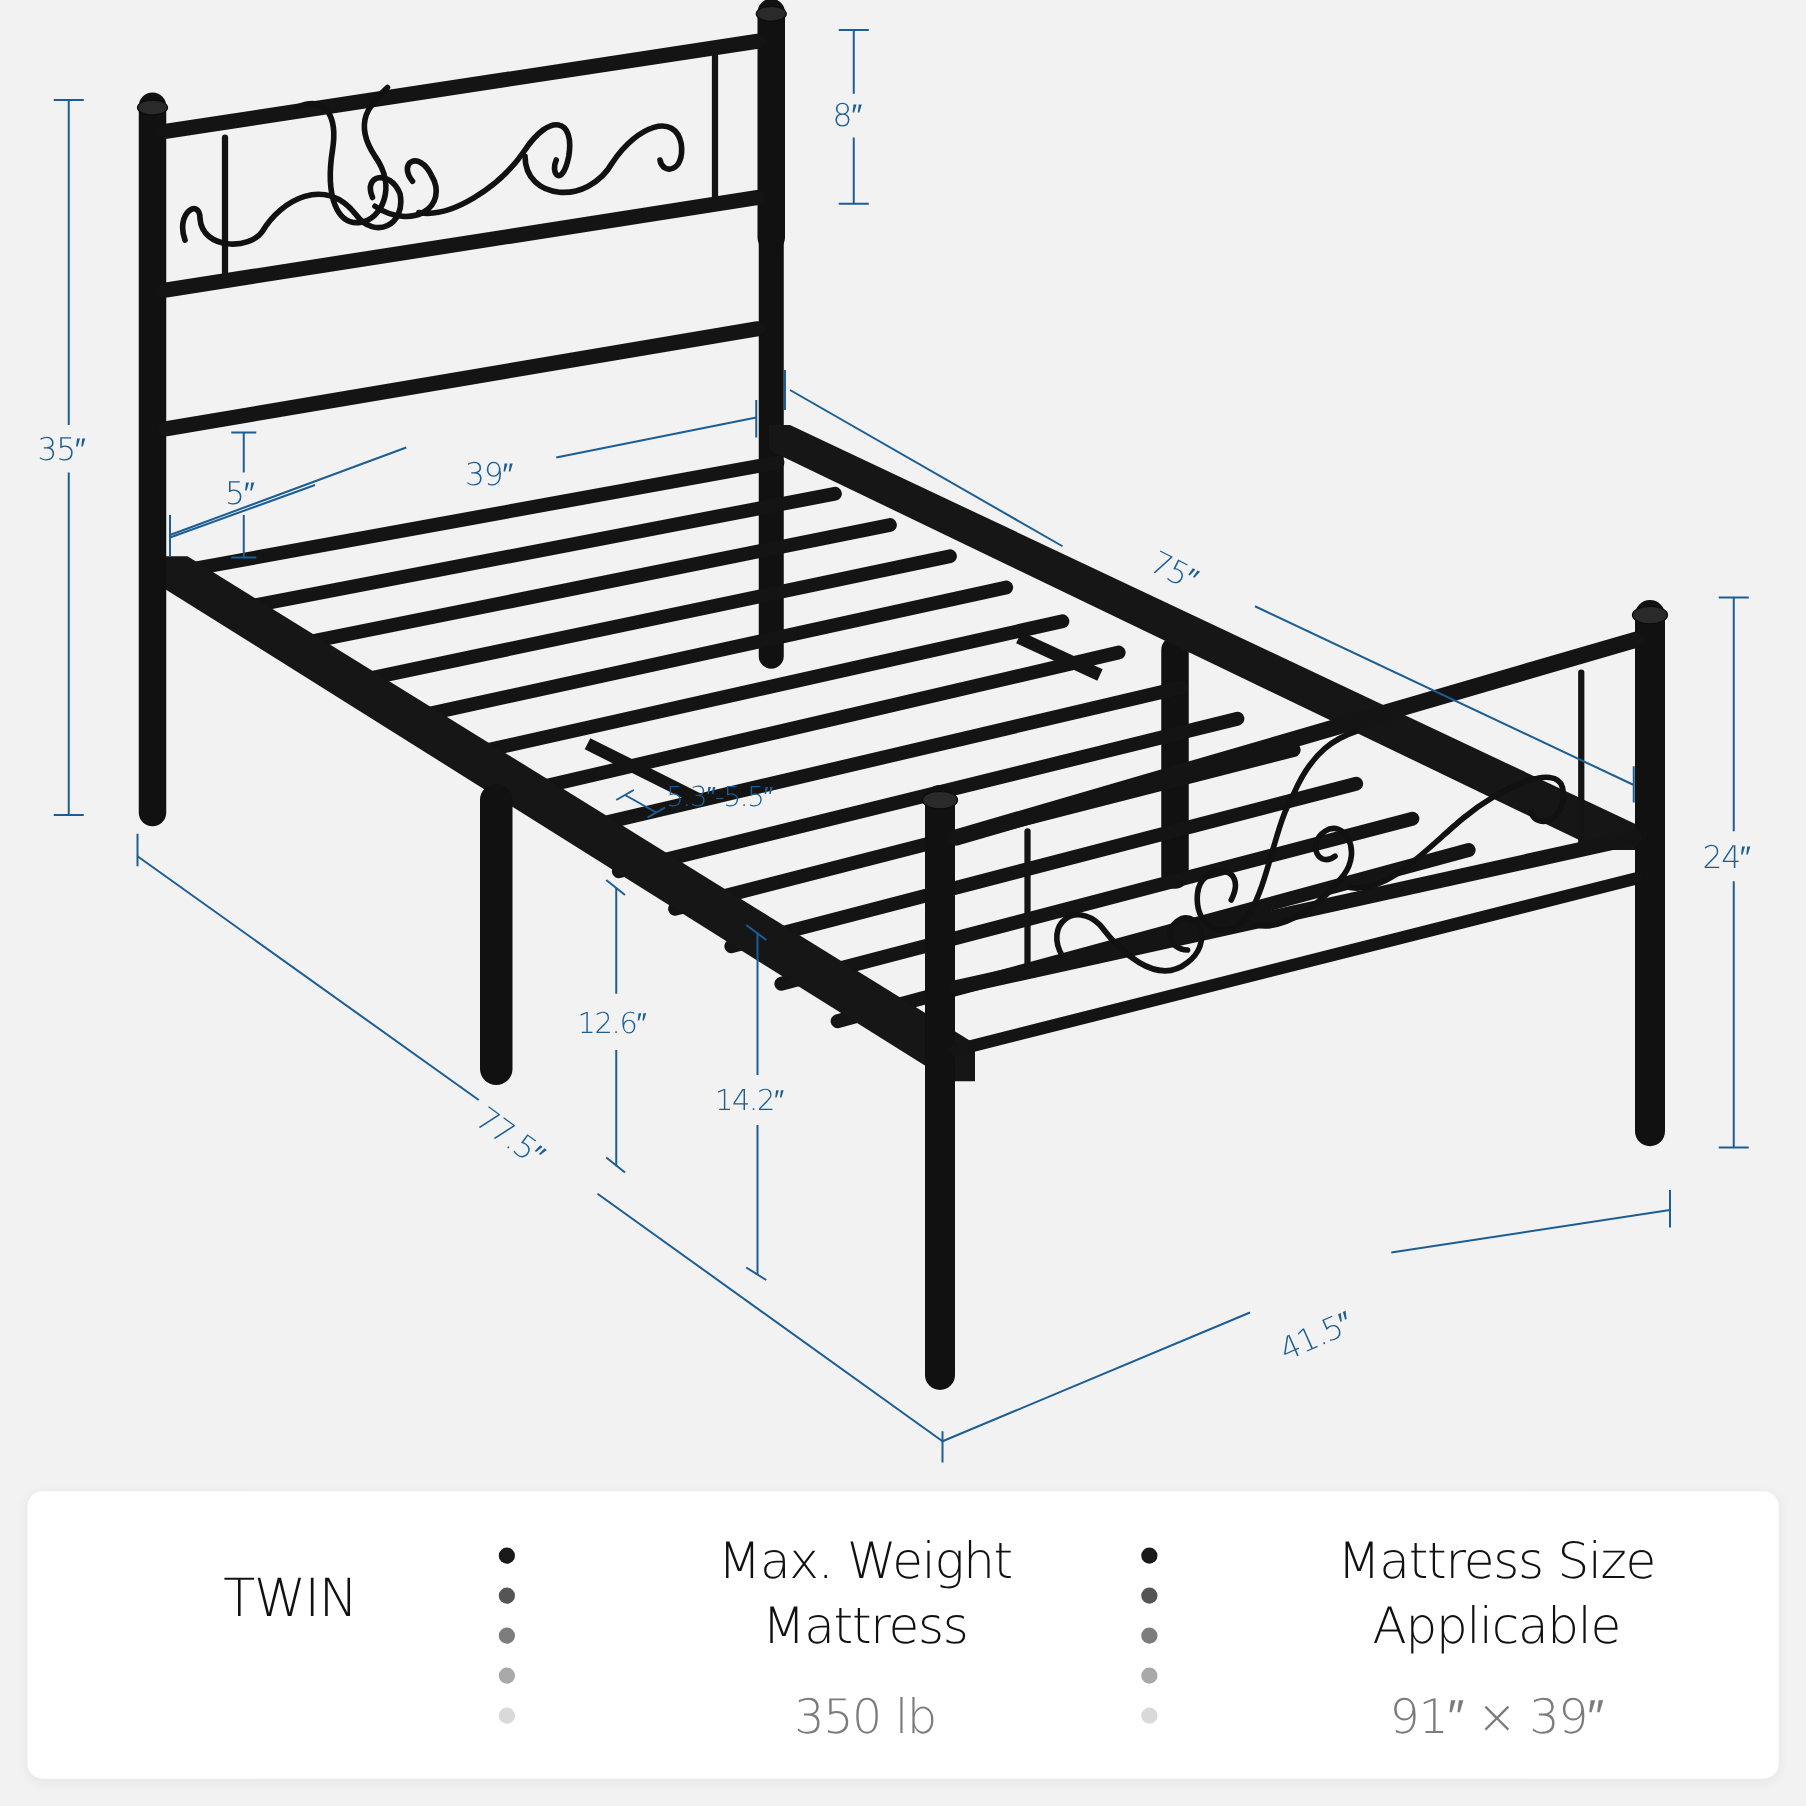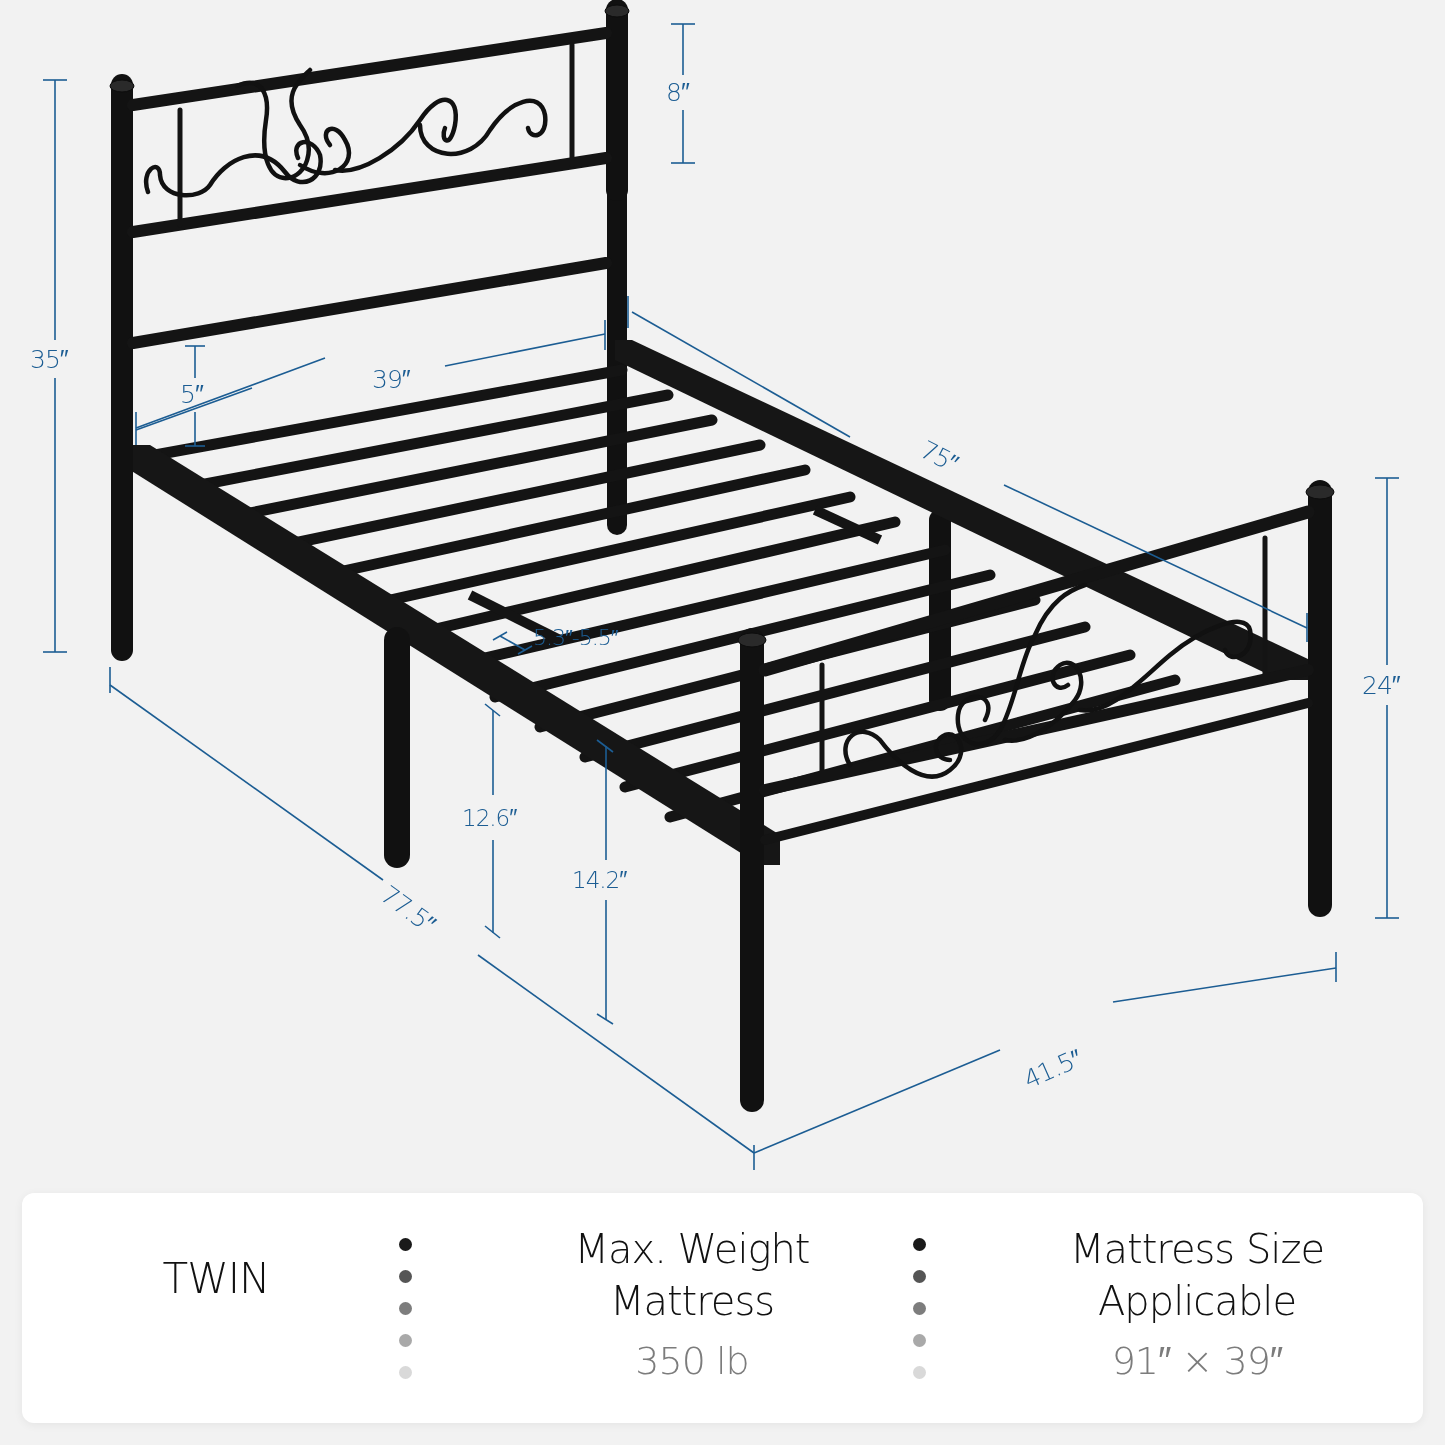--- a/index.html
+++ b/index.html
@@ -21,23 +21,23 @@
     .scroll { stroke: #111; stroke-width: 4.5; fill: none; stroke-linecap: round; }
     .rail { fill: #161616; }
 
     .card {
       position: absolute; left: 22px; top: 1193px; width: 1401px; height: 230px;
       background: #ffffff; border-radius: 12px;
       box-shadow: 0 2px 10px rgba(0,0,0,0.06);
     }
     .card .col { position: absolute; text-align: center; color: #111;
       font-family: "DejaVu Sans", sans-serif; font-weight: 300; }
-    .size-title { left: 104px; top: 60px; width: 180px; font-size: 42px; line-height: 52px; letter-spacing: -1px; }
+    .size-title { left: 120px; top: 60px; width: 180px; font-size: 42px; line-height: 52px; letter-spacing: -1px; }
     .spec { font-size: 40px; line-height: 52px; letter-spacing: -1px; }
-    .spec-value { color: #7c7c7c; font-size: 38px; margin-top: 8px; }
+    .spec-value { color: #7c7c7c; font-size: 38px; margin-top: 20px; }
     .weight { left: 470px; top: 30px; width: 400px; }
     .mattress { left: 975px; top: 30px; width: 400px; }
     .dots { position: absolute; width: 14px; }
     .dots span { display: block; width: 13px; height: 13px; border-radius: 50%; margin-bottom: 19px; }
     .dots1 { left: 377px; top: 45px; }
     .dots2 { left: 891px; top: 45px; }
   </style>
 </head>
 <body>
 

